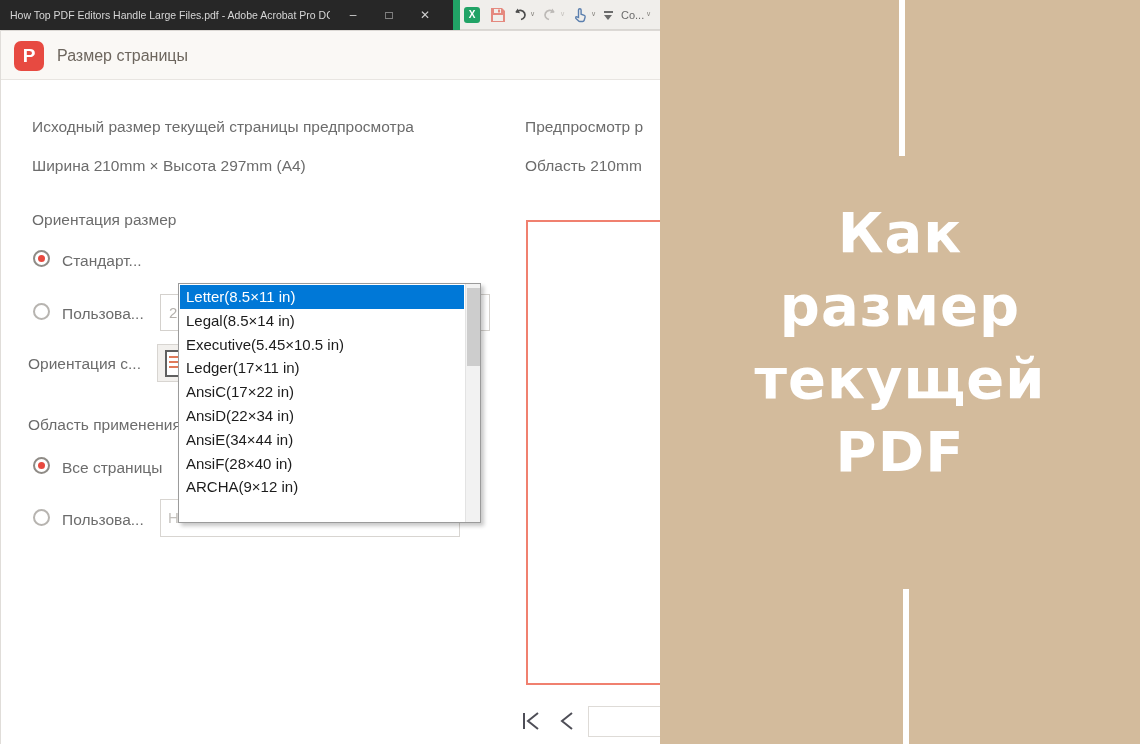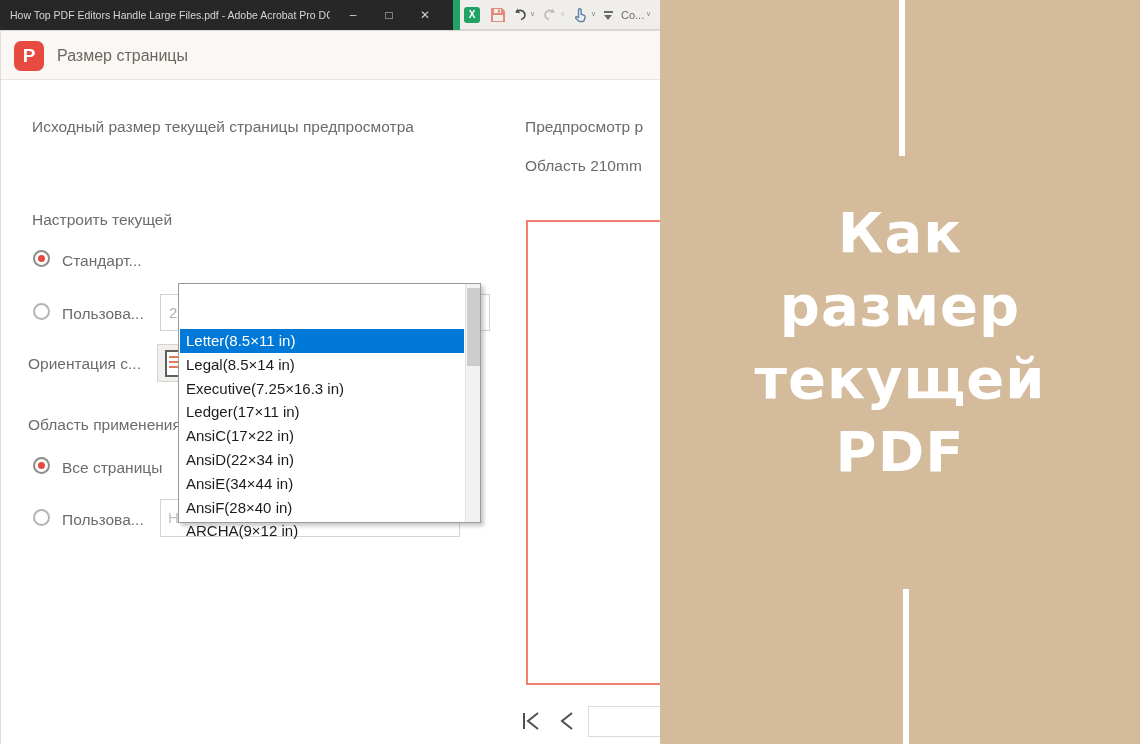--- a/index.html
+++ b/index.html
@@ -75,21 +75,21 @@
   
   .dd-list {
     left:178px; top:283px; width:303px; height:240px; background:#fff;
     border:1px solid #9b9b9b; box-shadow:3px 3px 4px rgba(0,0,0,0.22); z-index:3;
   }
   .dd-items { position:absolute; left:1px; top:1px; right:16px; }
   .dd-item {
     height:23.8px; line-height:23.8px; padding-left:6px; font-size:15px;
     color:#1c1c1c; white-space:nowrap; overflow:hidden; cursor:default;
   }
-  .dd-item.selected { background:#0078d7; color:#fff;margin-top:44px; }
+  .dd-item.selected { background:#0078d7; color:#fff; }
   .dd-scrollbar { position:absolute; right:0; top:0; width:15px; height:238px;
     background:#f2f2f2; border-left:1px solid #e3e3e3; }
   .dd-thumb { position:absolute; left:1px; top:4px; width:13px; height:78px; background:#cdcdcd; }
 
   
   .orient-btn { left:157px; top:344px; width:36px; height:38px; background:#f2f0ed;
     border:1px solid #d8d5d1; z-index:1; }
   .orient-inner { position:absolute; left:7px; top:5px; width:20px; height:27px;
     background:#fff; border:2px solid #5f5f5f; }
   .orient-bar { position:absolute; left:2px; width:11px; height:2px; background:#e07a5a; }
@@ -164,21 +164,22 @@
     <div class="abs mini-caret" style="left:186px;">∨</div>
   </div>
 
   <div class="abs dialog-header">
     <div class="abs pdfel-logo">P</div>
     <div class="abs dialog-title">Размер страницы</div>
   </div>
   <div class="abs left-edge"></div>
 
   <div class="abs lbl" style="left:32px; top:118px;">Исходный размер текущей страницы предпросмотра</div>
-  <div class="abs lbl" style="left:32px; top:211px;">Настроить текущей</div>
+  <div class="abs lbl" style="left:32px; top:157px;">Ширина 210mm × Высота 297mm (A4)</div>
+  <div class="abs lbl" style="left:32px; top:211px;">Ориентация размер</div>
 
   <div class="abs radio sel" style="left:33px; top:250px;">
       <div class="radio-dot"></div>
     </div>
   <div class="abs lbl" style="left:62px; top:252px;">Стандарт...</div>
 
   <div class="abs txt-input" style="left:160px; top:294px; width:330px; height:37px; z-index:1;">
     <div class="abs" style="left:8px; top:0; height:35px; line-height:35px; font-size:15px; color:#b3b0ac;">2</div>
   </div>
 
@@ -205,21 +206,21 @@
   <div class="abs lbl" style="left:62px; top:511px;">Пользова...</div>
   <div class="abs txt-input" style="left:160px; top:499px; width:300px; height:38px; border-color:#d8d5d1; z-index:1;">
     <div class="abs" style="left:7px; top:0; height:36px; line-height:36px; font-size:15px; color:#c3c0bc;">Н</div>
   </div>
 
 
   <div class="abs dd-list">
     <div class="dd-items">
         <div class="dd-item selected">Letter(8.5×11 in)</div>
         <div class="dd-item">Legal(8.5×14 in)</div>
-        <div class="dd-item">Executive(7.25×16.3 in)</div>
+        <div class="dd-item">Executive(5.45×10.5 in)</div>
         <div class="dd-item">Ledger(17×11 in)</div>
         <div class="dd-item">AnsiC(17×22 in)</div>
         <div class="dd-item">AnsiD(22×34 in)</div>
         <div class="dd-item">AnsiE(34×44 in)</div>
         <div class="dd-item">AnsiF(28×40 in)</div>
         <div class="dd-item">ARCHA(9×12 in)</div>
       </div>
     <div class="dd-scrollbar">
       <div class="dd-thumb"></div>
     </div>

